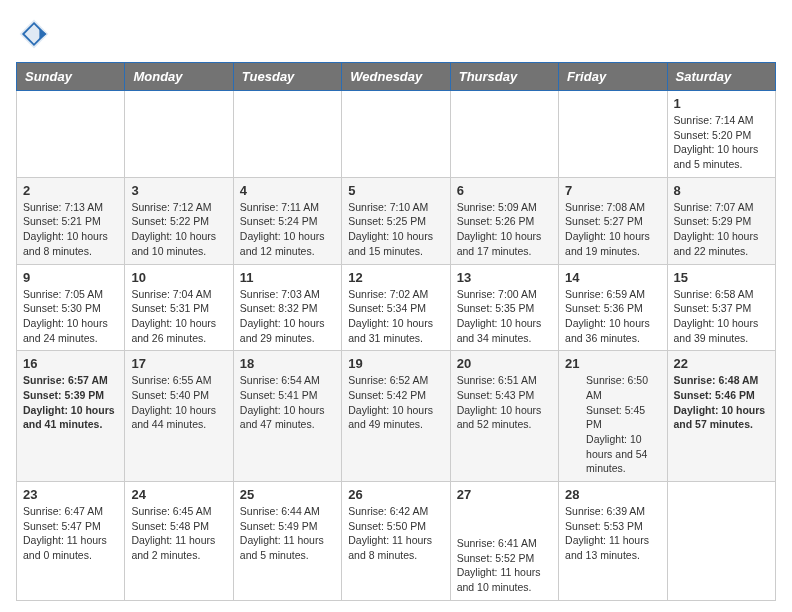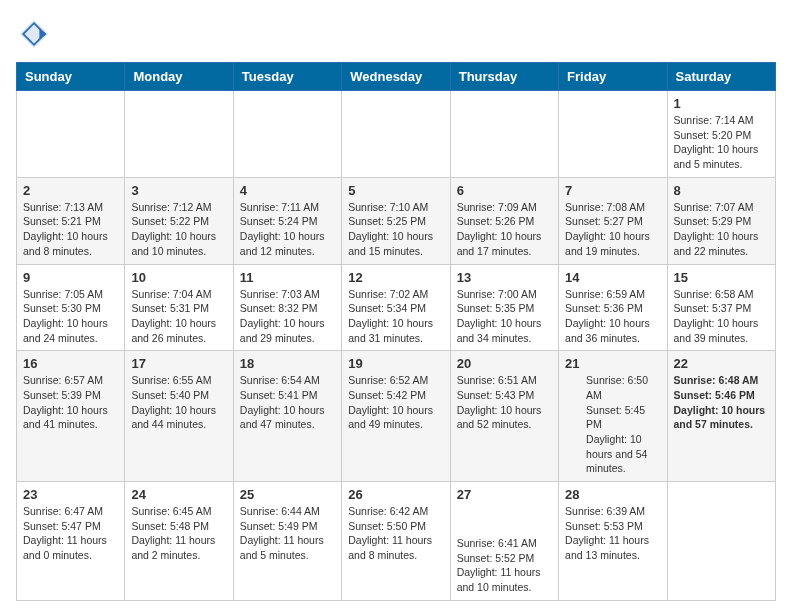--- a/index.html
+++ b/index.html
@@ -43,26 +43,27 @@
     .location {
       font-size: 16px;
       color: #333;
     }
     .calendar {
       width: 100%;
       border-collapse: collapse;
       border: 1px solid #ccc;
     }
     .calendar th {
-      background-color: #0369a1;
+      background-color: #737373;
       color: #fff;
       text-align: left;
       padding: 6px 8px;
       font-size: 13px;
       border: 1px solid #2a6db5;
+      font-style: italic;
     }
     .calendar td {
       vertical-align: top;
       padding: 5px 6px;
       border: 1px solid #ccc;
       width: calc(100% / 7);
       min-height: 80px;
       font-size: 11px;
       color: #333;
       background: #fff;
@@ -153,21 +154,21 @@
 Daylight: 10 hours and 12 minutes.</div>
         </td>
         <td>
           <span class="day-number">5</span>
           <div class="day-info" style="white-space: pre-line;">Sunrise: 7:10 AM
 Sunset: 5:25 PM
 Daylight: 10 hours and 15 minutes.</div>
         </td>
         <td>
           <span class="day-number">6</span>
-          <div class="day-info" style="white-space: pre-line;">Sunrise: 7:09 AM
+          <div class="day-info" style="white-space: pre-line;">Sunrise: 5:09 AM
 Sunset: 5:26 PM
 Daylight: 10 hours and 17 minutes.</div>
         </td>
         <td>
           <span class="day-number">7</span>
           <div class="day-info" style="white-space: pre-line;">Sunrise: 7:08 AM
 Sunset: 5:27 PM
 Daylight: 10 hours and 19 minutes.</div>
         </td>
         <td>
@@ -217,21 +218,21 @@
         <td>
           <span class="day-number">15</span>
           <div class="day-info" style="white-space: pre-line;">Sunrise: 6:58 AM
 Sunset: 5:37 PM
 Daylight: 10 hours and 39 minutes.</div>
         </td>
       </tr>
       <tr>
         <td>
           <span class="day-number">16</span>
-          <div class="day-info" style="white-space: pre-line;">Sunrise: 6:57 AM
+          <div class="day-info" style="white-space: pre-line; font-weight: bold;">Sunrise: 6:57 AM
 Sunset: 5:39 PM
 Daylight: 10 hours and 41 minutes.</div>
         </td>
         <td>
           <span class="day-number">17</span>
           <div class="day-info" style="white-space: pre-line;">Sunrise: 6:55 AM
 Sunset: 5:40 PM
 Daylight: 10 hours and 44 minutes.</div>
         </td>
         <td>

